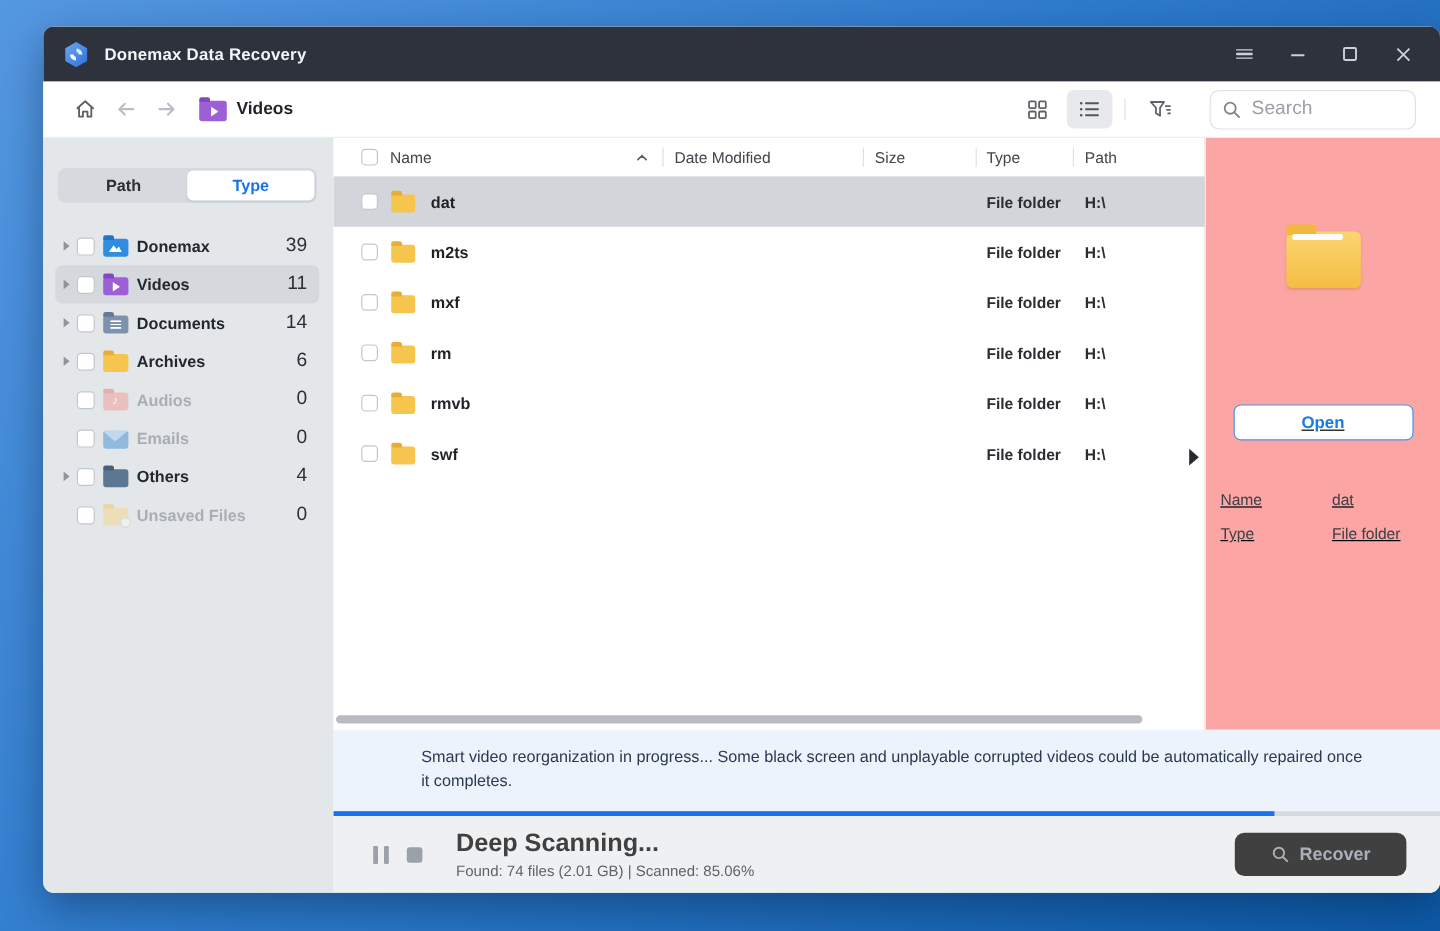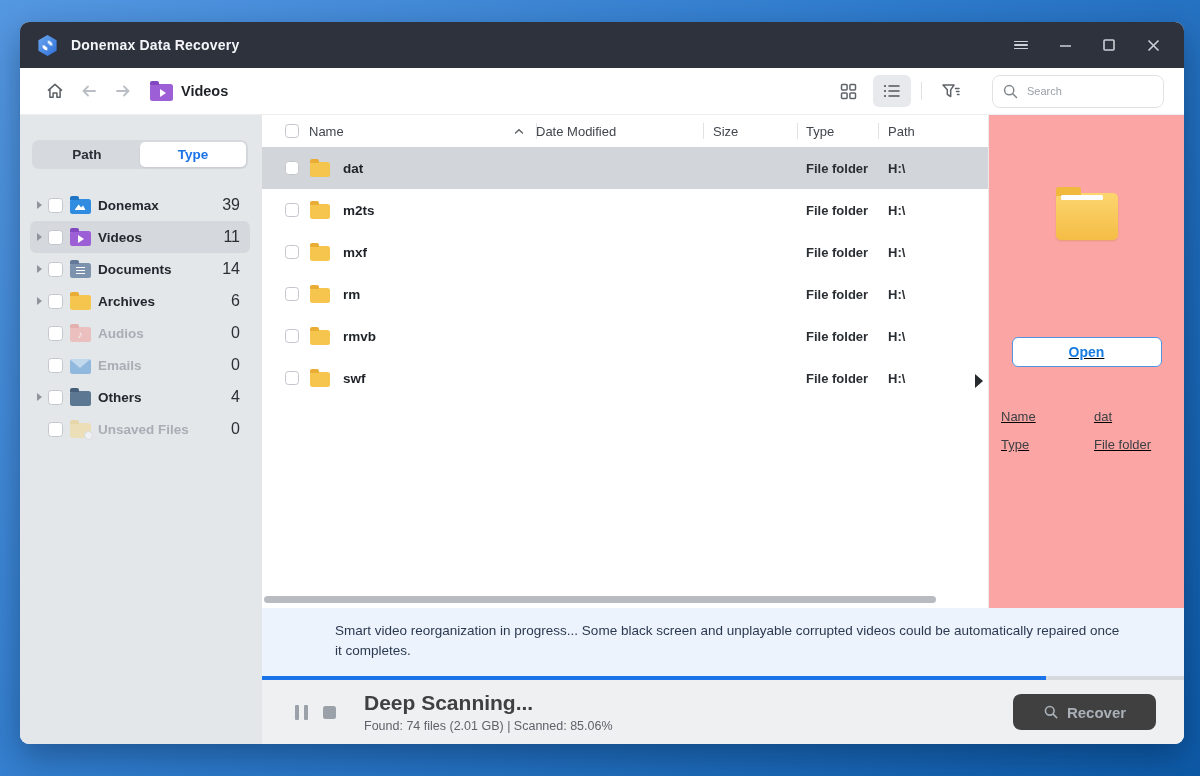--- a/index.html
+++ b/index.html
@@ -3,21 +3,21 @@
 <meta charset="utf-8">
 <style>
   * { box-sizing: border-box; margin: 0; padding: 0; }
   html,body { width:1200px; height:776px; }
   body {
     font-family: "Liberation Sans", "DejaVu Sans", sans-serif;
     background: linear-gradient(135deg, #5598e2 0%, #2f7ccd 45%, #0d5aa7 100%);
     overflow: hidden;
   }
   .window {
-    position: absolute; left:20px; top:22px; width:1164px; height:722px;
+    position: absolute; left:36px; top:22px; width:1164px; height:722px;
     border-radius: 9px; overflow: hidden; background:#fff;
     box-shadow: 0 12px 34px rgba(0,20,50,.38);
     display: flex; flex-direction: column;
   }
   
   .titlebar {
     height:46px; background:#2d323d; display:flex; align-items:center;
     padding:0 14px 0 16px; flex:none;
   }
   .titlebar .title { color:#f3f5f8; font-size:14px; font-weight:700; margin-left:12px; letter-spacing:.2px; }
@@ -31,21 +31,21 @@
   }
   .nav-btn { width:30px; height:30px; display:flex; align-items:center; justify-content:center; border-radius:5px; }
   .crumb { display:flex; align-items:center; margin-left:12px; gap:8px; }
   .crumb-label { font-size:14.5px; font-weight:700; color:#1f2328; }
   .view-btn { width:38px; height:32px; display:flex; align-items:center; justify-content:center; border-radius:6px; }
   .view-btn.active { background:#e7e9ec; }
   .toolbar-sep { width:1px; height:18px; background:#dfe2e5; margin:0 10px; }
   .searchbox { position:relative; margin-left:22px; }
   .searchbox input {
     width:172px; height:33px; border:1px solid #e0e2e6; border-radius:8px;
-    padding:0 10px 1px 34px; font-size:11px; color:#3c4043; outline:none;
+    padding:0 10px 1px 34px; font-size:16px; color:#3c4043; outline:none;
     font-family:"Liberation Sans", sans-serif; background:#fff;
   }
   .searchbox input::placeholder { color:#9aa0a6; }
   .searchbox .mag { position:absolute; left:10px; top:8px; }
   
   .content { flex:1; display:flex; min-height:0; }
   .sidebar { width:242px; background:#e4e7ea; flex:none; padding-top:25px; }
   .side-tabs {
     margin:0 14px 20px 12px; height:29px; background:#d6d9de; border-radius:7px;
     display:flex; padding:2px;
@@ -90,21 +90,21 @@
   .envelope::before { content:""; position:absolute; left:0; top:0; width:21px; height:12px;
     background:#a8cdf0; clip-path:polygon(0 0,100% 0,50% 75%); }
   
   .right-col { flex:1; display:flex; flex-direction:column; min-width:0; }
   .body-row { height:493px; display:flex; flex:none; }
   .filelist { width:726px; position:relative; flex:none; background:#fff; }
   .lheader { height:32px; display:flex; align-items:center; }
   .hcell { position:relative; height:100%; display:flex; align-items:center; font-size:13px; color:#41464c; }
   .hcell .hdiv { position:absolute; left:0; top:8px; bottom:8px; width:1px; background:#dfe1e4; }
   .c-name { width:274px; padding-left:23px; }
-  .c-date { width:167px; }
+  .c-date { width:167px; padding-left:10px; }
   .c-size { width:94px;  padding-left:10px; }
   .c-type { width:81px;  padding-left:9px; }
   .c-path { width:110px; padding-left:10px; }
   .lheader .cbx { width:14px; height:14px; margin-right:10px; }
   .sort-ind { margin-left:auto; margin-right:12px; display:flex; }
   .lrow { height:42px; display:flex; align-items:center; }
   .lrow.selected { background:#d2d5da; }
   .lrow .c-name { display:flex; align-items:center; }
   .lrow .cbx { width:14px; height:14px; margin-right:11px; background:#fff; }
   .row-folder { width:20px; height:15px; margin-right:13px; }

